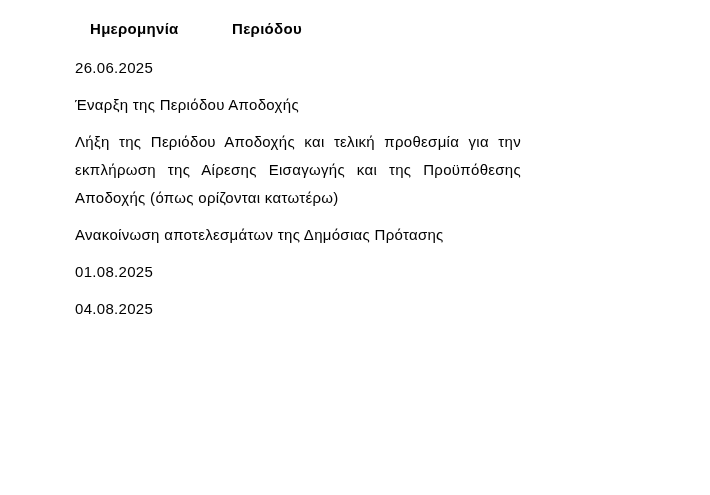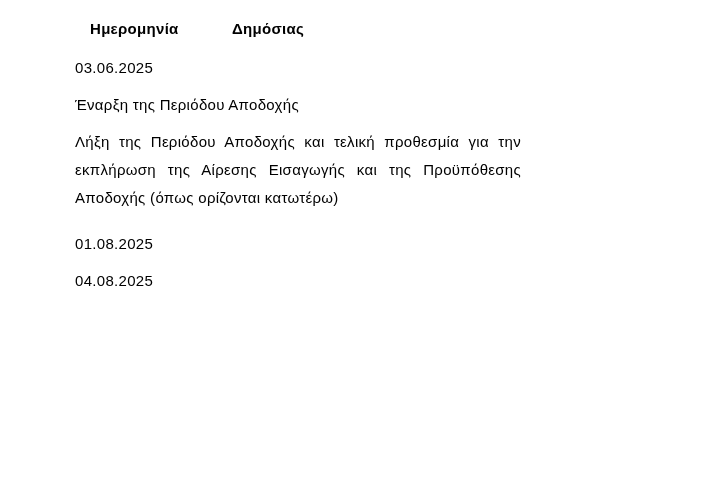--- a/index.html
+++ b/index.html
@@ -49,36 +49,37 @@
     font-weight: bold;
   }
 </style>
 </head>
 <body>
 
 <div class="doc">
 
   <div class="row header-row">
     <div class="cell-date">Ημερομηνία</div>
-    <div class="cell-event">Δημόσιας</div>
+    <div class="cell-event">Περιόδου</div>
   </div>
 
   <div class="row">
-    <div class="cell-date">03.06.2025</div>
+    <div class="cell-date">26.06.2025</div>
   </div>
 
   <div class="row">
     <div class="cell-event">Έναρξη της Περιόδου Αποδοχής</div>
   </div>
 
   <div class="row">
     <div class="cell-event">Λήξη της Περιόδου Αποδοχής και τελική προθεσμία για την εκπλήρωση της Αίρεσης Εισαγωγής και της Προϋπόθεσης Αποδοχής (όπως ορίζονται κατωτέρω)</div>
   </div>
 
   <div class="row">
+    <div class="cell-event">Ανακοίνωση αποτελεσμάτων της Δημόσιας Πρότασης</div>
   </div>
 
   <div class="row">
     <div class="cell-date">01.08.2025</div>
   </div>
 
   <div class="row">
     <div class="cell-date">04.08.2025</div>
   </div>
 

